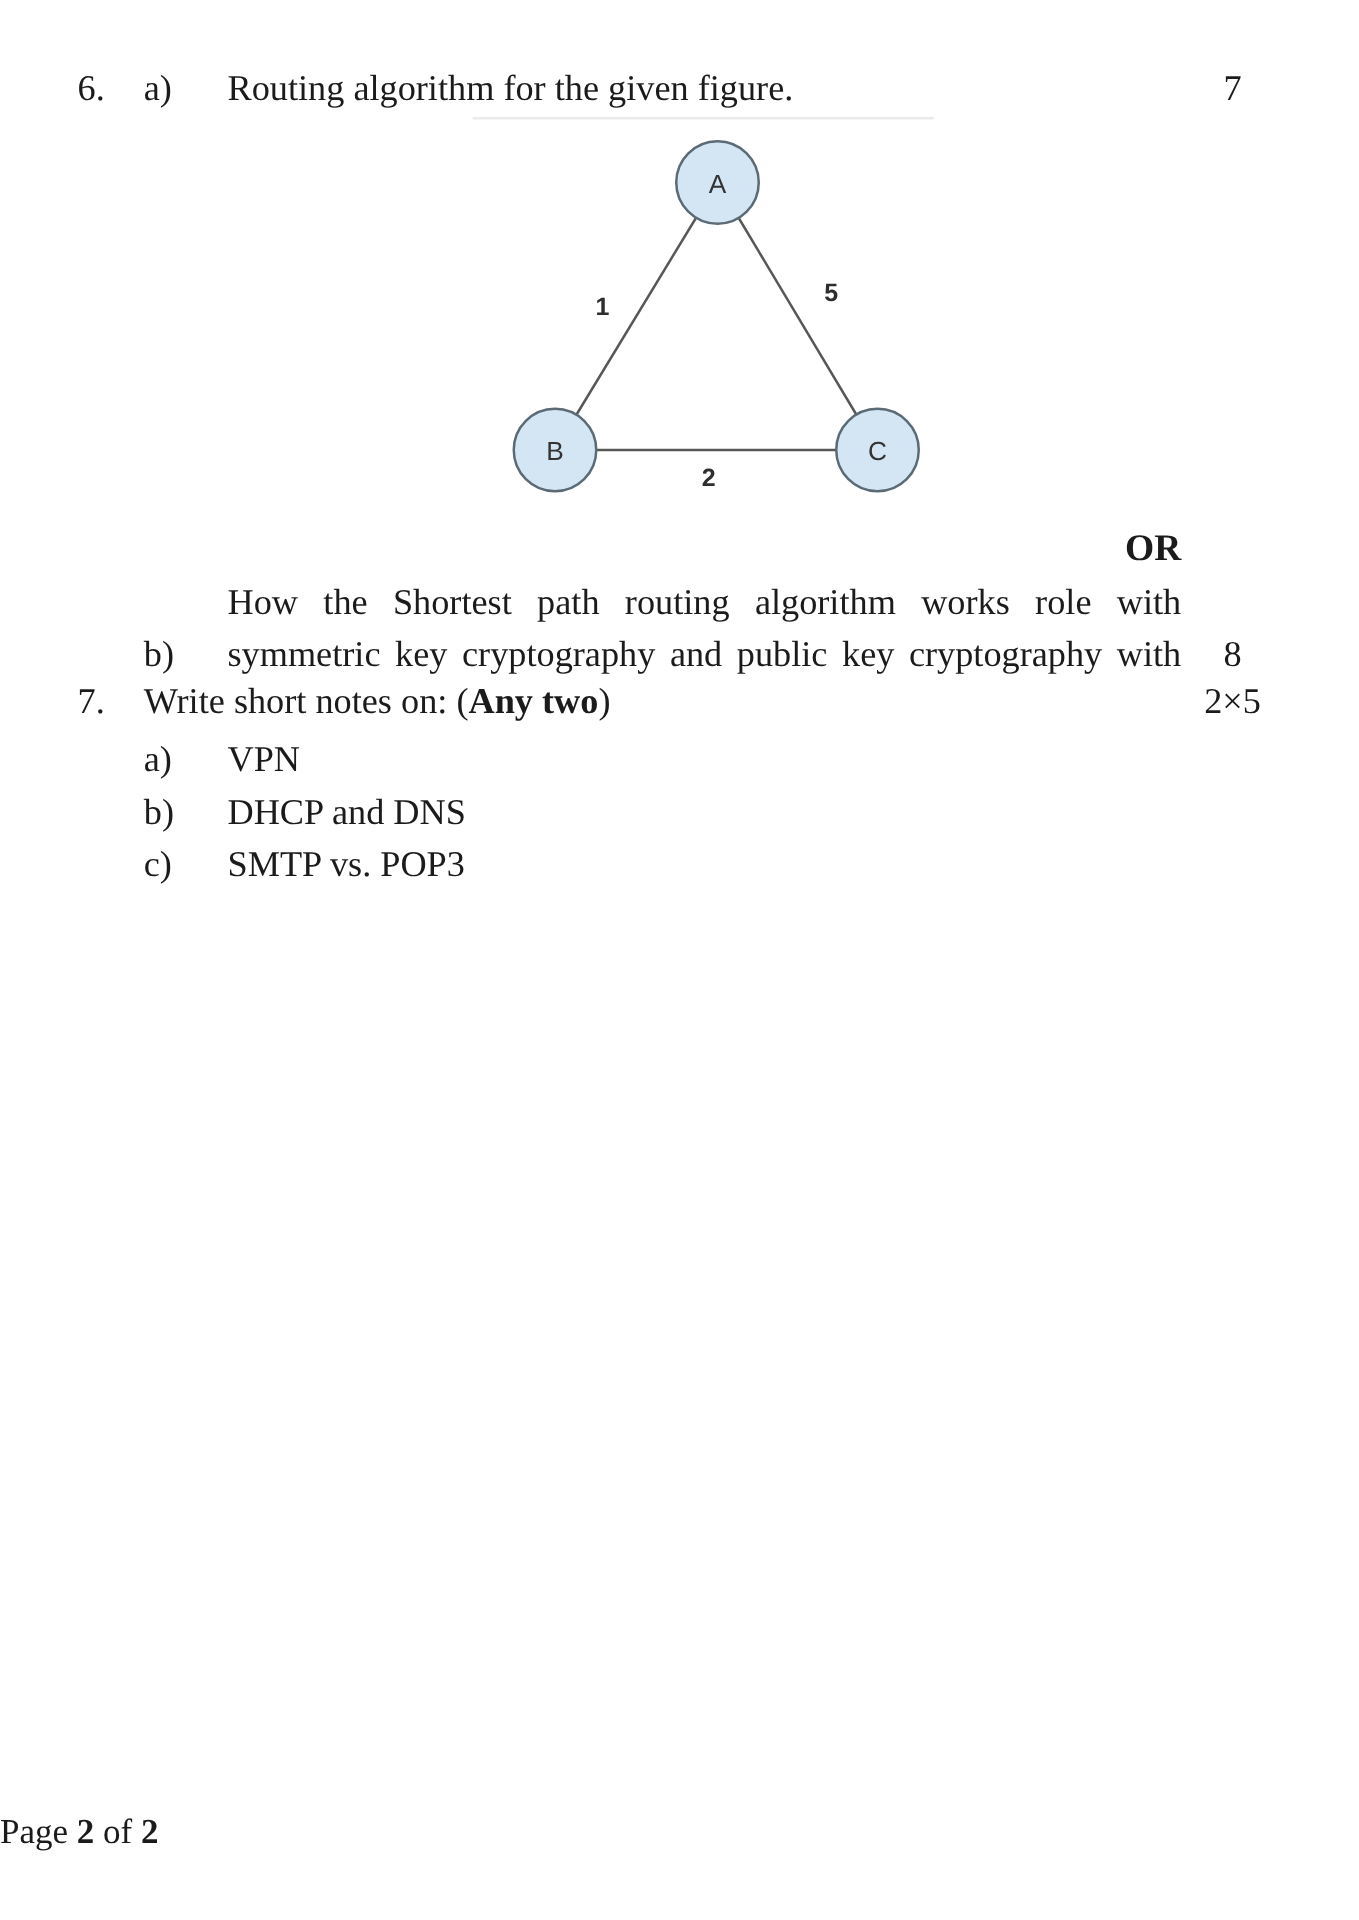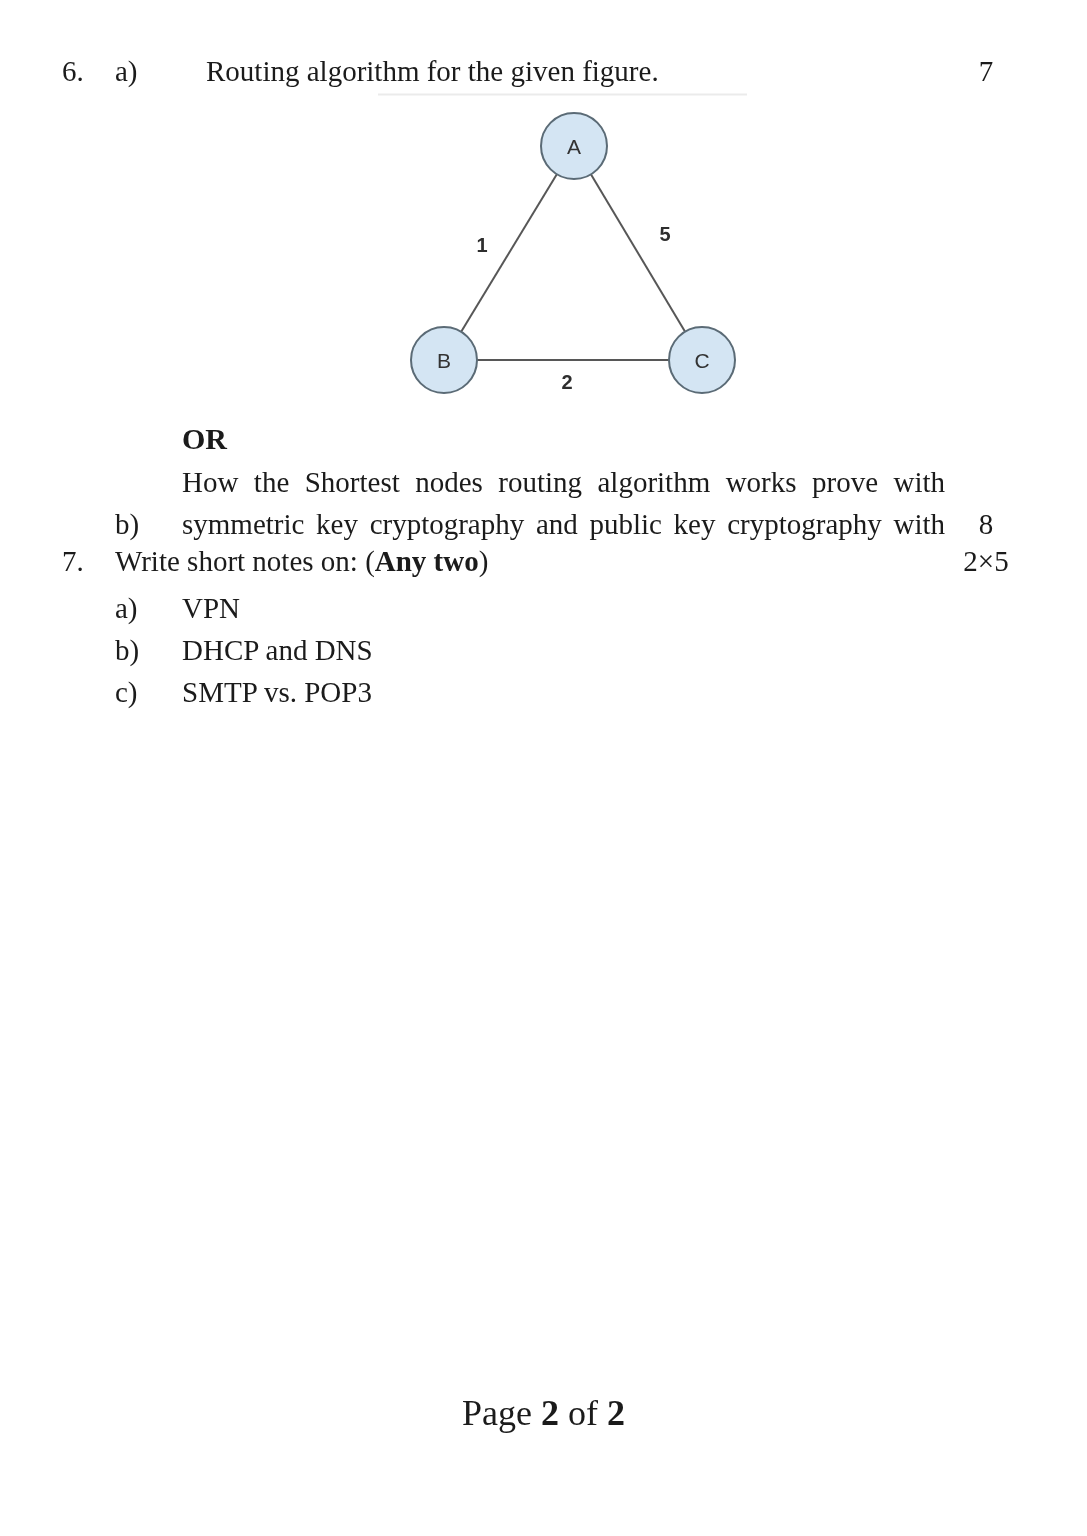--- a/index.html
+++ b/index.html
@@ -23,21 +23,21 @@
     font-size: 29px;
     line-height: 38px;
   }
   .col-text {
     grid-column: 3;
     font-size: 29px;
     line-height: 38px;
     text-align: justify;
   }
   .col-text .jline { text-align: justify; text-align-last: justify; }
-  .col-text .lline { text-align: left; margin-left: 24px; }
+  .col-text .lline { text-align: left; }
   .col-marks {
     grid-column: 4;
     font-size: 29px;
     line-height: 38px;
     text-align: center;
   }
   .col-num { grid-column: 1; }
   .col-sub { grid-column: 2; }
   .span23 { grid-column: 2 / 4; font-size: 29px; line-height: 38px; }
 
@@ -57,44 +57,44 @@
   }
   .wlabel {
     font-family: "Liberation Sans", sans-serif;
     font-size: 20px;
     font-weight: 600;
     fill: #2e2e2e;
     text-anchor: middle;
   }
   .or-line {
     grid-column: 3;
-    text-align: left;
+    text-align: right;
     font-weight: bold;
     font-size: 30px;
     line-height: 36px;
     margin-top: 2px;
   }
   .mt6 { margin-top: 6px; }
   .mt5 { margin-top: 5px; }
   .q6b .col-text, .q6b .col-sub, .q6b .col-marks { line-height: 36px; }
   .q7-item {
     display: grid;
     grid-template-columns: 53px 67px 763px 1fr;
     margin-top: 6px;
   }
   .q7-item .col-sub, .q7-item .item-text { font-size: 29px; line-height: 36px; }
   .item-text { grid-column: 3; text-align: left; }
   .bold { font-weight: bold; }
   .footer {
     position: absolute;
     left: 0;
     right: 0;
-    top: 1392px;
-    text-align: center;
-    font-size: 36px;
+    top: 1450px;
+    text-align: left;
+    font-size: 28px;
   }
   .footer span { display: inline; }
 </style>
 </head>
 <body>
 
 <div class="page">
 
   <div class="row">
     <div class="col-num">6.</div>
@@ -122,21 +122,21 @@
       <text class="wlabel" x="189" y="296">2</text>
     </svg>
   </div>
 
   <div class="row">
     <div class="or-line">OR</div>
   </div>
 
   <div class="row mt6">
     <div class="col-text">
-      <div class="jline">How the Shortest nodes routing algorithm works prove with</div>
+      <div class="jline">How the Shortest path routing algorithm works role with</div>
     </div>
   </div>
 
   <div class="row q6b mt5">
     <div class="col-sub">b)</div>
     <div class="col-text">
       <div class="jline">symmetric key cryptography and public key cryptography with</div>
     </div>
     <div class="col-marks">8</div>
   </div>

